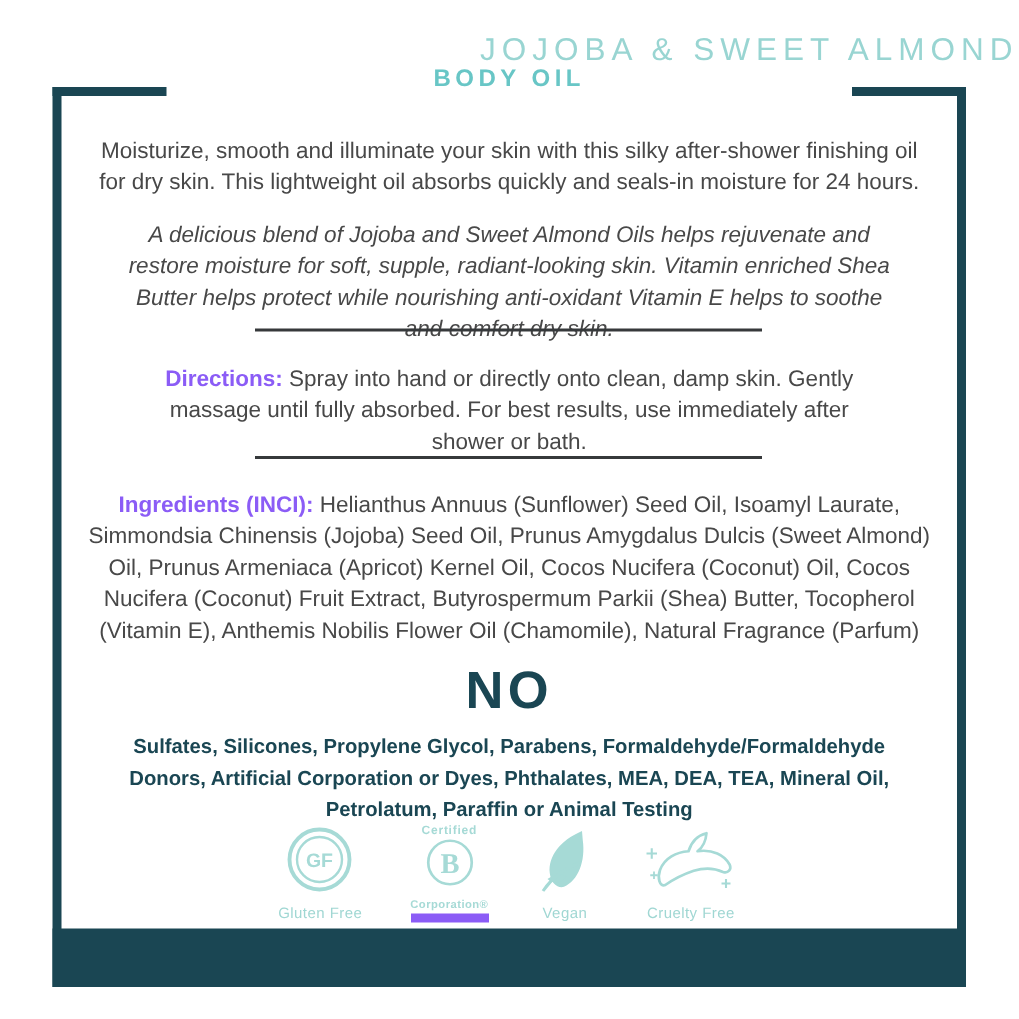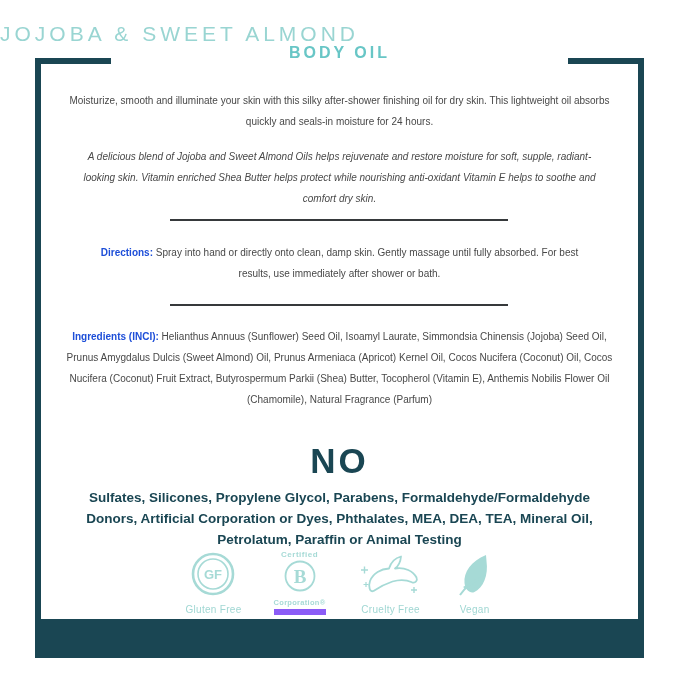--- a/index.html
+++ b/index.html
@@ -9,21 +9,21 @@
     height: 679px;
     background: #ffffff;
     font-family: "Liberation Sans", sans-serif;
     overflow: hidden;
     margin: 0 auto;
   }
   
   .title-line1 {
     position: absolute;
     top: 22px; left: 0; right: 0;
-    text-align: left;
+    text-align: right;
     font-size: 21px;
     letter-spacing: 4px;
     font-weight: 500;
     color: #99d5d2;
   }
   .title-line2 {
     position: absolute;
     top: 44px; left: 0; right: 0;
     text-align: center;
     font-size: 16px;
@@ -35,26 +35,26 @@
   .frame { position: absolute; background: #1a4653; }
   .frame-left  { left: 35px;  top: 58px; width: 6px;  height: 600px; }
   .frame-right { left: 638px; top: 58px; width: 6px;  height: 600px; }
   .frame-top-left  { left: 35px;  top: 58px; width: 76px; height: 6px; }
   .frame-top-right { left: 568px; top: 58px; width: 76px; height: 6px; }
   .frame-bottom    { left: 35px;  top: 619px; width: 609px; height: 39px; }
   
   .copy {
     position: absolute;
     text-align: center;
-    font-size: 10px;
+    font-size: 15px;
     line-height: 21px;
     color: #484848;
     margin: 0;
   }
-  .copy strong { color: #1d4ed8; }
+  .copy strong { color: #8b5cf6; }
   .para1 { top: 90px;  left: 64px; right: 64px; }
   .para2 { top: 146px; left: 78px; right: 78px; font-style: italic; }
   .directions  { top: 242px; left: 88px; right: 88px; }
   .ingredients { top: 326px; left: 58px; right: 58px; }
   .divider {
     position: absolute;
     left: 170px;
     width: 338px;
     height: 2px;
     background: #36393b;
@@ -166,35 +166,35 @@
         <svg width="32" height="32" viewBox="0 0 32 32">
           <circle cx="16" cy="16" r="14.5" fill="none" stroke="#a6dad6" stroke-width="1.8"></circle>
           <text x="16" y="23" text-anchor="middle" font-family="Liberation Serif, serif" font-size="19" font-weight="bold" fill="#a6dad6">B</text>
         </svg>
       </span>
       <span class="bcorp-bottom">Corporation®</span>
     </div>
 
     <div class="badge">
       <span>
+        <svg width="38" height="42" viewBox="0 0 38 42">
+          <path d="M30 1 C15 7.5 7.5 18 8.5 29 C9.2 36 14 39.5 18 38.2 C27.5 34 32.5 21 30.5 7 Z" fill="#a6dad6"></path>
+          <path d="M7 33 C11.5 30 15.5 29.5 19.5 31 C17 36 11.5 37 7 33 Z" fill="#a6dad6"></path>
+          <path d="M4 41 C10 32 17.5 26.5 28 22.5" fill="none" stroke="#a6dad6" stroke-width="2"></path>
+        </svg>
+      </span>
+      <span class="badge-label">Vegan</span>
+    </div>
+
+    <div class="badge">
+      <span>
         <svg width="66" height="42" viewBox="0 0 66 42">
           <path d="M12 27 C15 19 23 15 31 14.5 C33 8 37 4 43 2.5 C42.5 8 40.5 12 37 14.5 C47 13 55 17 58.5 23.5 C59.8 26.5 57.5 29.5 54 28.3 C48 25.5 41 25.5 34.5 27.5 C27 30 20.5 33.5 15.5 37 C11.5 38.5 10.3 32 12 27 Z" fill="none" stroke="#a6dad6" stroke-width="1.8" stroke-linejoin="round"></path>
           <path d="M6.5 12.5 v7 M3 16 h7" stroke="#a6dad6" stroke-width="1.4"></path>
           <path d="M8 28 v5 M5.5 30.5 h5" stroke="#a6dad6" stroke-width="1.2"></path>
           <path d="M56 33 v6 M53 36 h6" stroke="#a6dad6" stroke-width="1.4"></path>
         </svg>
       </span>
       <span class="badge-label">Cruelty Free</span>
     </div>
 
-    <div class="badge">
-      <span>
-        <svg width="38" height="42" viewBox="0 0 38 42">
-          <path d="M30 1 C15 7.5 7.5 18 8.5 29 C9.2 36 14 39.5 18 38.2 C27.5 34 32.5 21 30.5 7 Z" fill="#a6dad6"></path>
-          <path d="M7 33 C11.5 30 15.5 29.5 19.5 31 C17 36 11.5 37 7 33 Z" fill="#a6dad6"></path>
-          <path d="M4 41 C10 32 17.5 26.5 28 22.5" fill="none" stroke="#a6dad6" stroke-width="2"></path>
-        </svg>
-      </span>
-      <span class="badge-label">Vegan</span>
-    </div>
-
   </div>
 </div>
 
 </body></html>

